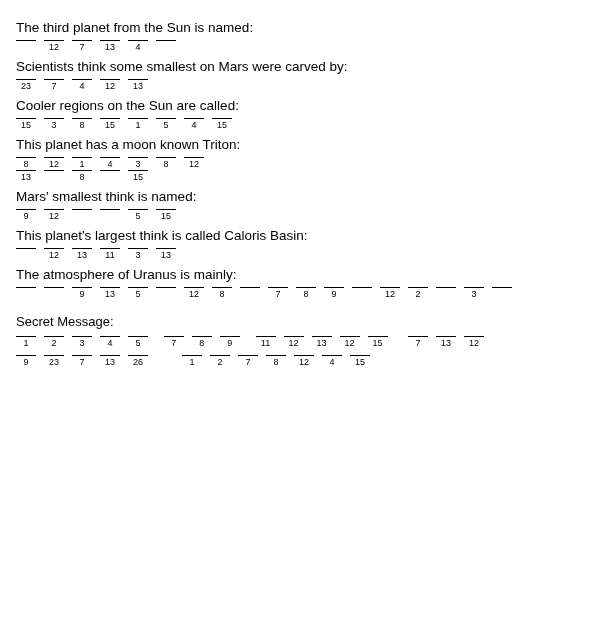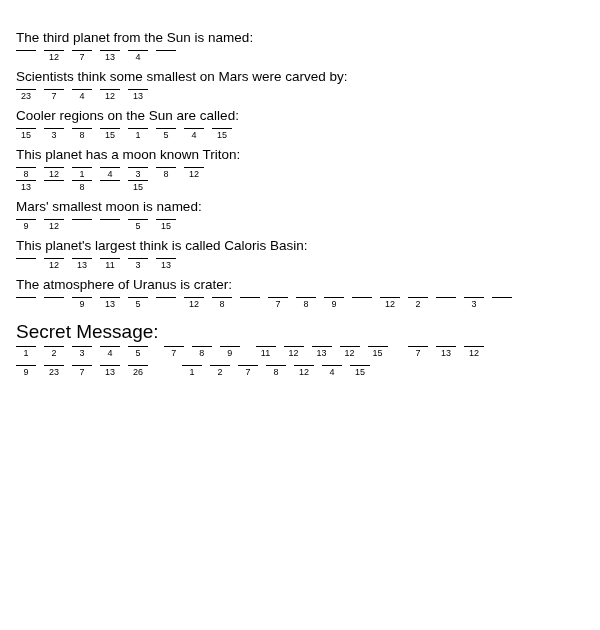--- a/index.html
+++ b/index.html
@@ -11,21 +11,21 @@
     width: 600px;
     height: 630px;
     font-family: "Liberation Sans", sans-serif;
     color: #000000;
     overflow: hidden;
   }
   .sheet {
     position: relative;
     width: 492px;
     height: 630px;
-    padding: 24px 0 0 0;
+    padding: 14px 0 0 0;
     box-sizing: border-box;
   }
   .item {
     margin: 0 0 0 0;
   }
   .prompt {
     font-size: 13.5px;
     line-height: 16px;
     padding: 6px 0 4px 16px;
     white-space: nowrap;
@@ -52,21 +52,21 @@
     font-size: 9px;
     line-height: 11px;
     height: 11px;
     margin-top: 1px;
     font-family: "Liberation Sans", sans-serif;
   }
   .blank.gap {
     margin-right: 8px;
   }
   .secret-title {
-    font-size: 19px;
+    font-size: 13px;
     line-height: 16px;
     padding: 14px 0 6px 16px;
   }
   .secret-row {
     padding-left: 16px;
     display: flex;
     flex-direction: row;
     align-items: flex-start;
     margin-bottom: 6px;
   }
@@ -224,21 +224,21 @@
             <div class="line"></div>
             <div class="num"></div>
           </div>
           <div class="blank">
             <div class="line"></div>
             <div class="num">15</div>
           </div>
         </div>
       </div>
       <div class="item">
-        <div class="prompt">Mars' smallest moon is named:</div>
+        <div class="prompt">Mars' smallest think is named:</div>
         <div class="blanks">
           <div class="blank">
             <div class="line"></div>
             <div class="num">9</div>
           </div>
           <div class="blank">
             <div class="line"></div>
             <div class="num">12</div>
           </div>
           <div class="blank">
@@ -282,21 +282,21 @@
             <div class="line"></div>
             <div class="num">3</div>
           </div>
           <div class="blank">
             <div class="line"></div>
             <div class="num">13</div>
           </div>
         </div>
       </div>
       <div class="item">
-        <div class="prompt">The atmosphere of Uranus is crater:</div>
+        <div class="prompt">The atmosphere of Uranus is mainly:</div>
         <div class="blanks">
           <div class="blank">
             <div class="line"></div>
             <div class="num"></div>
           </div>
           <div class="blank">
             <div class="line"></div>
             <div class="num"></div>
           </div>
           <div class="blank">

